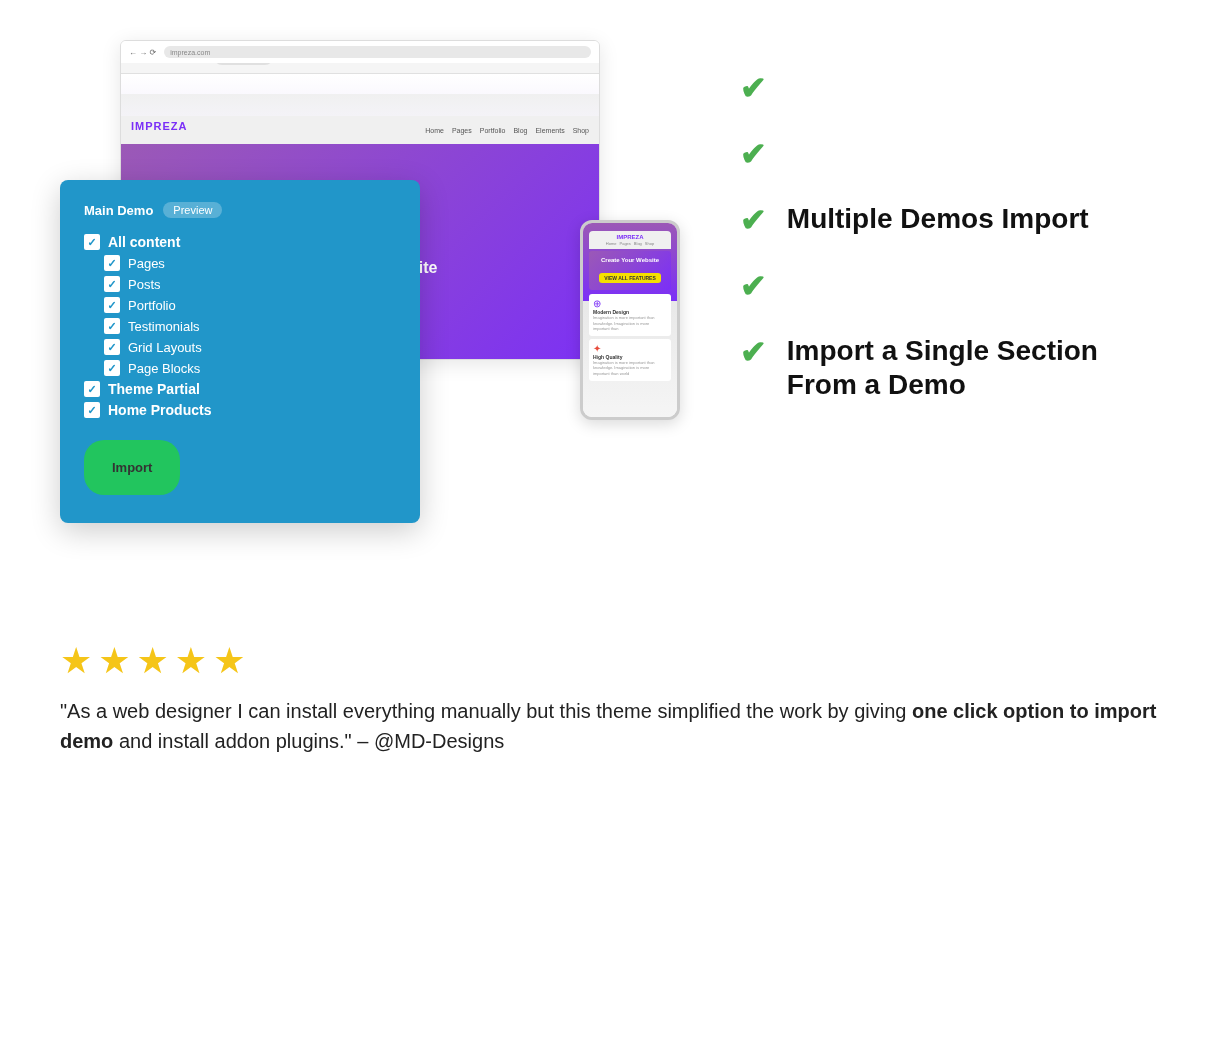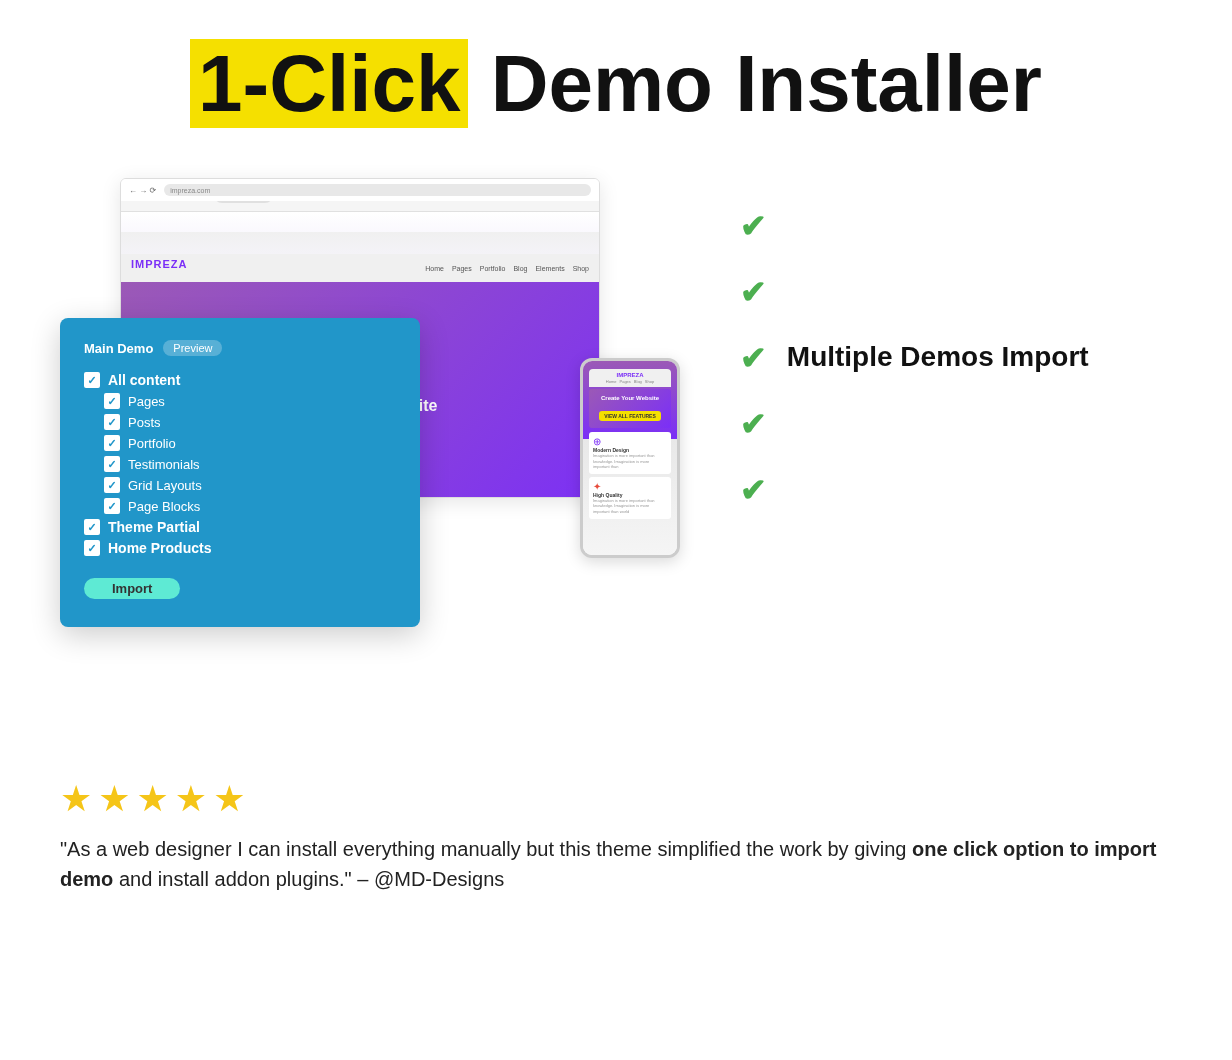--- a/index.html
+++ b/index.html
@@ -169,24 +169,24 @@
       justify-content: center;
       flex-shrink: 0;
     }
     .cb-check {
       color: #2196c9;
       font-size: 11px;
       font-weight: 900;
       line-height: 1;
     }
     .import-btn {
-      background: #5eead4;
+      background: #22c55e;
       color: #333;
       border-radius: 20px;
-      padding: 3px 28px;
+      padding: 20px 28px;
       font-size: 13px;
       font-weight: 600;
       display: inline-block;
       margin-top: 8px;
       cursor: pointer;
     }
 
     
     .phone-mockup {
       position: absolute;
@@ -256,26 +256,20 @@
     }
     .review-text strong {
       font-weight: 900;
     }
   </style>
 </head>
 <body>
 
 <div class="page-wrapper">
 
-  <div class="hero-title">
-    <h1>
-      <span class="highlight">1-Click</span>
-      <span> Demo Installer</span>
-    </h1>
-  </div>
 
   <div class="main-content">
 
     <div class="screenshots-area">
 
       <div class="screenshot-back">
         <div class="screenshot-back-header">
           <span class="demo-label">Main Demo</span>
           <span class="preview-btn">Preview</span>
         </div>
@@ -406,20 +400,21 @@
       </div>
       <div class="feature-item">
         <span class="check-icon">✔</span>
         <span class="feature-text">Multiple Demos Import</span>
       </div>
       <div class="feature-item">
         <span class="check-icon">✔</span>
       </div>
       <div class="feature-item">
         <span class="check-icon">✔</span>
+        <span class="feature-text">Import a Single Section<br>From a Demo</span>
       </div>
     </div>
 
   </div>
 
   <div class="review-section">
     <div class="stars">
       <span class="star">★</span>
       <span class="star">★</span>
       <span class="star">★</span>

